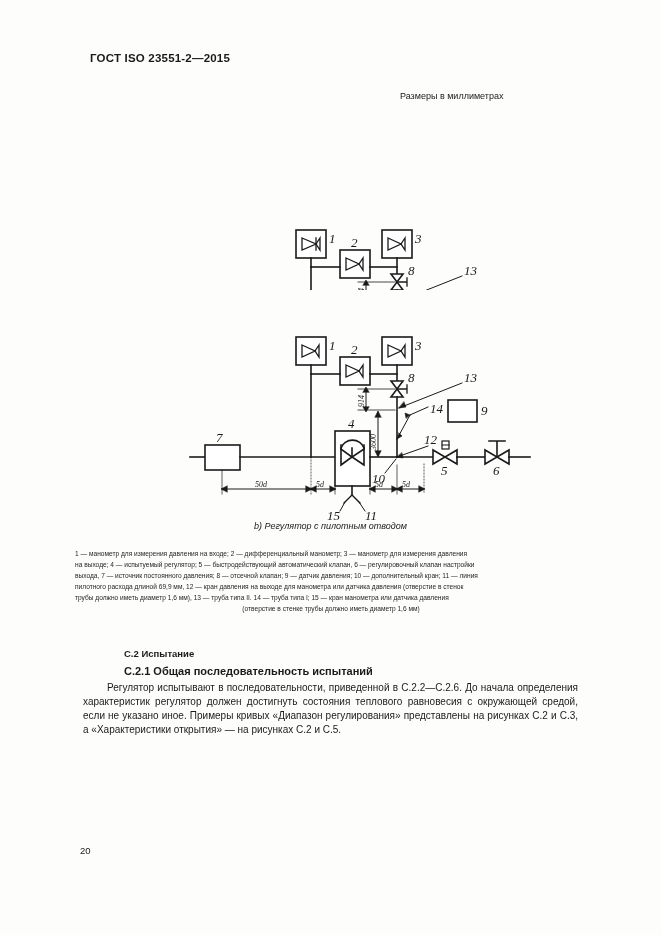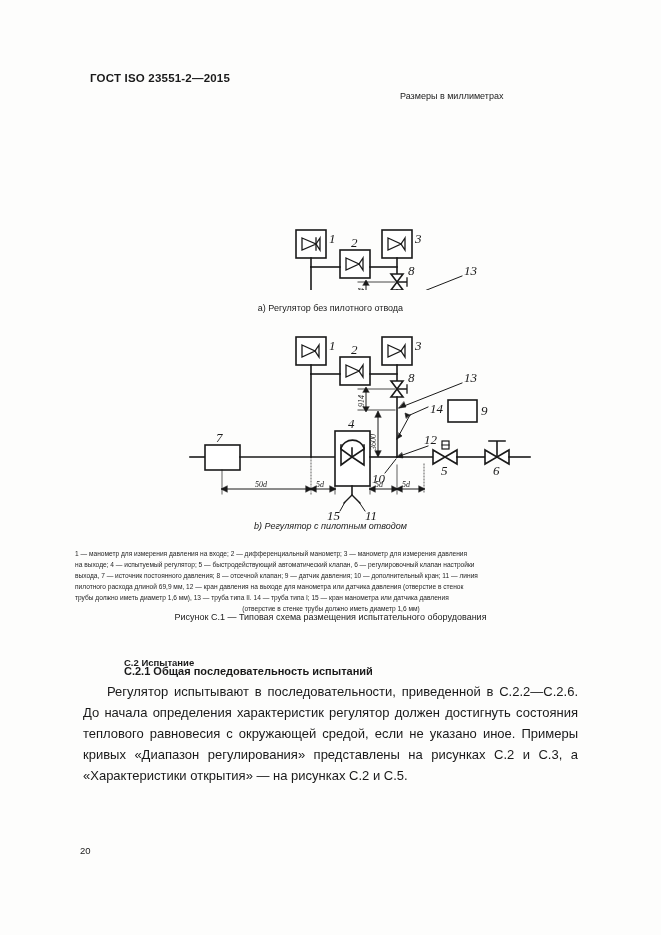--- a/index.html
+++ b/index.html
@@ -10,21 +10,21 @@
     color:#1a1a1a;
     position:relative;
     overflow:hidden;
   }
   .page{
     position:absolute;inset:0;
     background:#fdfdfc;
   }
   
   .doc-header{
-    position:absolute;left:83px;top:72px;
+    position:absolute;left:83px;top:52px;
     font-size:11.5px;font-weight:bold;letter-spacing:.2px;padding-left:7px;
   }
   .dim-note{
     position:absolute;left:400px;top:91px;
     font-size:9px;
   }
   
   .fig{position:absolute;left:0;}
   .fig svg{display:block;}
   .cap{
@@ -38,29 +38,29 @@
     color:#262626;
   }
   .legend .ctr{display:block;text-align:center;}
   .figcap{
     position:absolute;left:0;top:612px;width:661px;
     text-align:center;font-size:9px;
   }
   
   .h2{
     position:absolute;left:124px;top:648px;
-    font-size:9.5px;font-weight:bold;margin-top:9px;
+    font-size:9.5px;font-weight:bold;
   }
   .h3{
     position:absolute;left:124px;top:665px;
     font-size:11px;font-weight:bold;
   }
   .para{
     position:absolute;left:83px;top:681px;width:495px;
-    font-size:13px;line-height:21px;text-align:justify;
+    font-size:10px;line-height:14px;text-align:justify;
   }
   .para .ind{display:inline-block;width:24px;}
   .pageno{
     position:absolute;left:80px;top:845px;
     font-size:9.5px;
   }
   svg text{font-family:"Liberation Serif", serif;}
 </style>
 </head>
 <body>
@@ -199,21 +199,20 @@
         <text x="255" y="270">50d</text>
         <text x="316" y="270">5d</text>
         <text x="375" y="270">5d</text>
         <text x="402" y="270">5d</text>
         <text x="364" y="190" transform="rotate(-90 364 190)">914</text>
         <text x="376" y="233" transform="rotate(-90 376 233)">3600</text>
       </g>
     </svg>
   </div>
 
-  <div class="cap" style="top:303px;">a) Регулятор без пилотного отвода</div>
 
   <div class="fig" style="top:325px;">
     <svg width="661" height="195" viewBox="0 0 661 195">
       <g stroke="#1a1a1a" fill="none" stroke-width="1.6" stroke-linecap="square">
 
         <rect x="296" y="12" width="30" height="28" fill="#fff"></rect>
         <path d="M302 20 L315 26 L302 32 Z M319 20 L315 26 L319 32 Z" stroke-width="1.3"></path>
         <path d="M311 40 L311 49"></path>
 
         <rect x="340" y="32" width="30" height="28" fill="#fff"></rect>
@@ -335,20 +334,19 @@
 
   <div class="legend">
     <div>1 — манометр для измерения давления на входе; 2 — дифференциальный манометр; 3 — манометр для измерения давления</div>
     <div>на выходе; 4 — испытуемый регулятор; 5 — быстродействующий автоматический клапан, 6 — регулировочный клапан настройки</div>
     <div>выхода, 7 — источник постоянного давления; 8 — отсечной клапан; 9 — датчик давления; 10 — дополнительный кран; 11 — линия</div>
     <div>пилотного расхода длиной 69,9 мм, 12 — кран давления на выходе для манометра или датчика давления (отверстие в стенок</div>
     <div>трубы должно иметь диаметр 1,6 мм), 13 — труба типа II. 14 — труба типа I; 15 — кран манометра или датчика давления</div>
     <div class="ctr">(отверстие в стенке трубы должно иметь диаметр 1,6 мм)</div>
   </div>
 
-  <div class="figcap">Рисунок С.1 — Типовая схема размещения испытательного оборудования</div>
 
   <div class="h2">С.2 Испытание</div>
   <div class="h3">С.2.1 Общая последовательность испытаний</div>
   <div class="para"><span class="ind"></span><span>Регулятор испытывают в последовательности, приведенной в С.2.2—С.2.6. До начала определения характеристик регулятор должен достигнуть состояния теплового равновесия с окружающей средой, если не указано иное. Примеры кривых «Диапазон регулирования» представлены на рисунках С.2 и С.3, а «Характеристики открытия» — на рисунках С.2 и С.5.</span></div>
 
   <div class="pageno">20</div>
 </div>
 
 </body></html>

